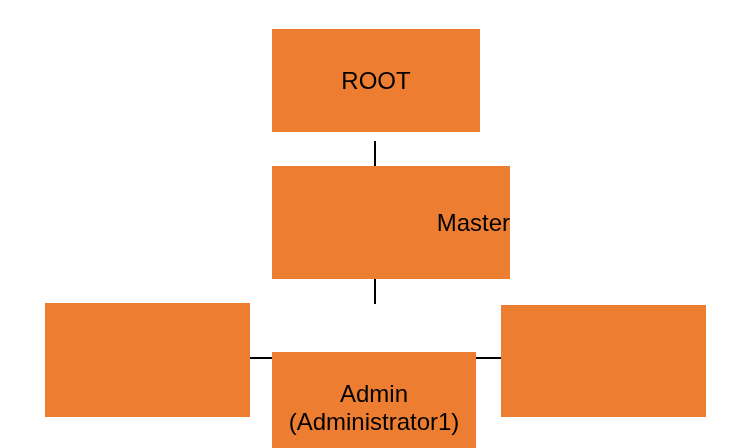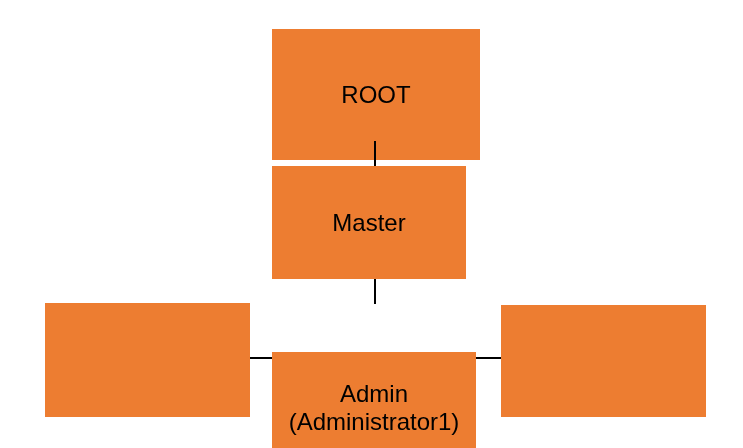--- a/index.html
+++ b/index.html
@@ -21,22 +21,22 @@
     display: flex;
     align-items: center;
     justify-content: center;
     text-align: center;
     font-size: 24px;
     line-height: 1.15;
   }
   .node-label {
     white-space: pre-line;
   }
-  #node-root   { left: 272px; top: 29px;  width: 208px; height: 131px; }
-  #node-master { left: 272px; top: 166px; width: 194px; height: 113px; }
+  #node-root   { left: 272px; top: 29px;  width: 208px; height: 103px; }
+  #node-master { left: 272px; top: 166px; width: 238px; height: 113px; justify-content: flex-end; }
   #node-admin  { left: 272px; top: 304px; width: 204px; height: 111px; margin-top: 48px; }
   #node-left   { left: 45px;  top: 303px; width: 205px; height: 114px; }
   #node-right  { left: 501px; top: 305px; width: 205px; height: 112px; }
   .connector {
     position: absolute;
     background: var(--connector, #000000);
   }
   #conn-root-master  { left: 374px; top: 141px; width: 1.5px; height: 25px; }
   #conn-master-admin { left: 374px; top: 279px; width: 1.5px; height: 25px; }
   #conn-left-admin   { left: 250px; top: 357px; width: 22px;  height: 1.5px; }

